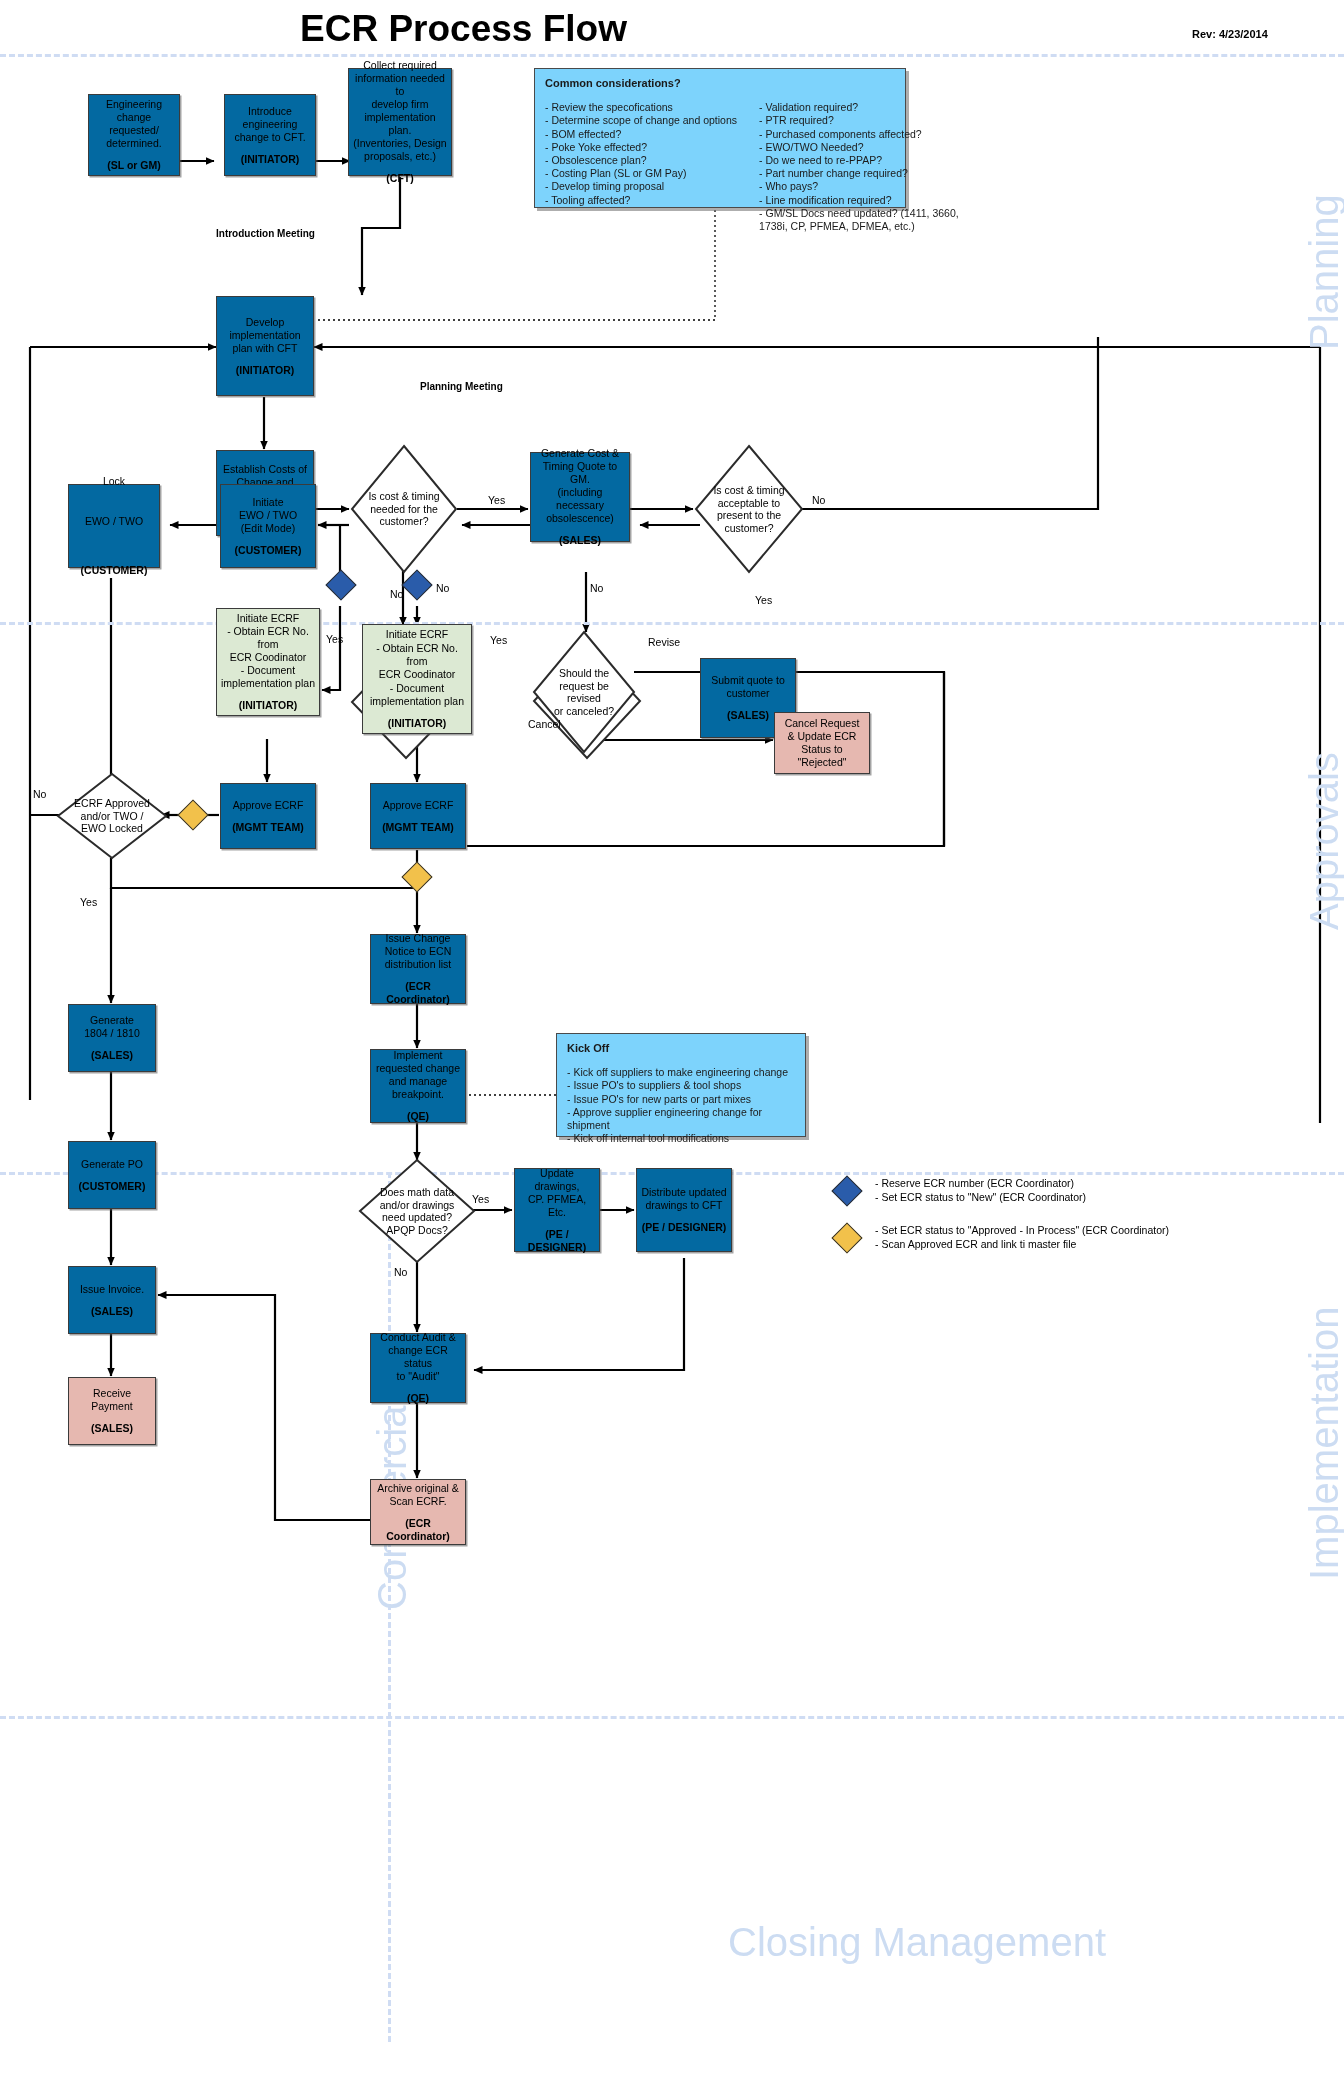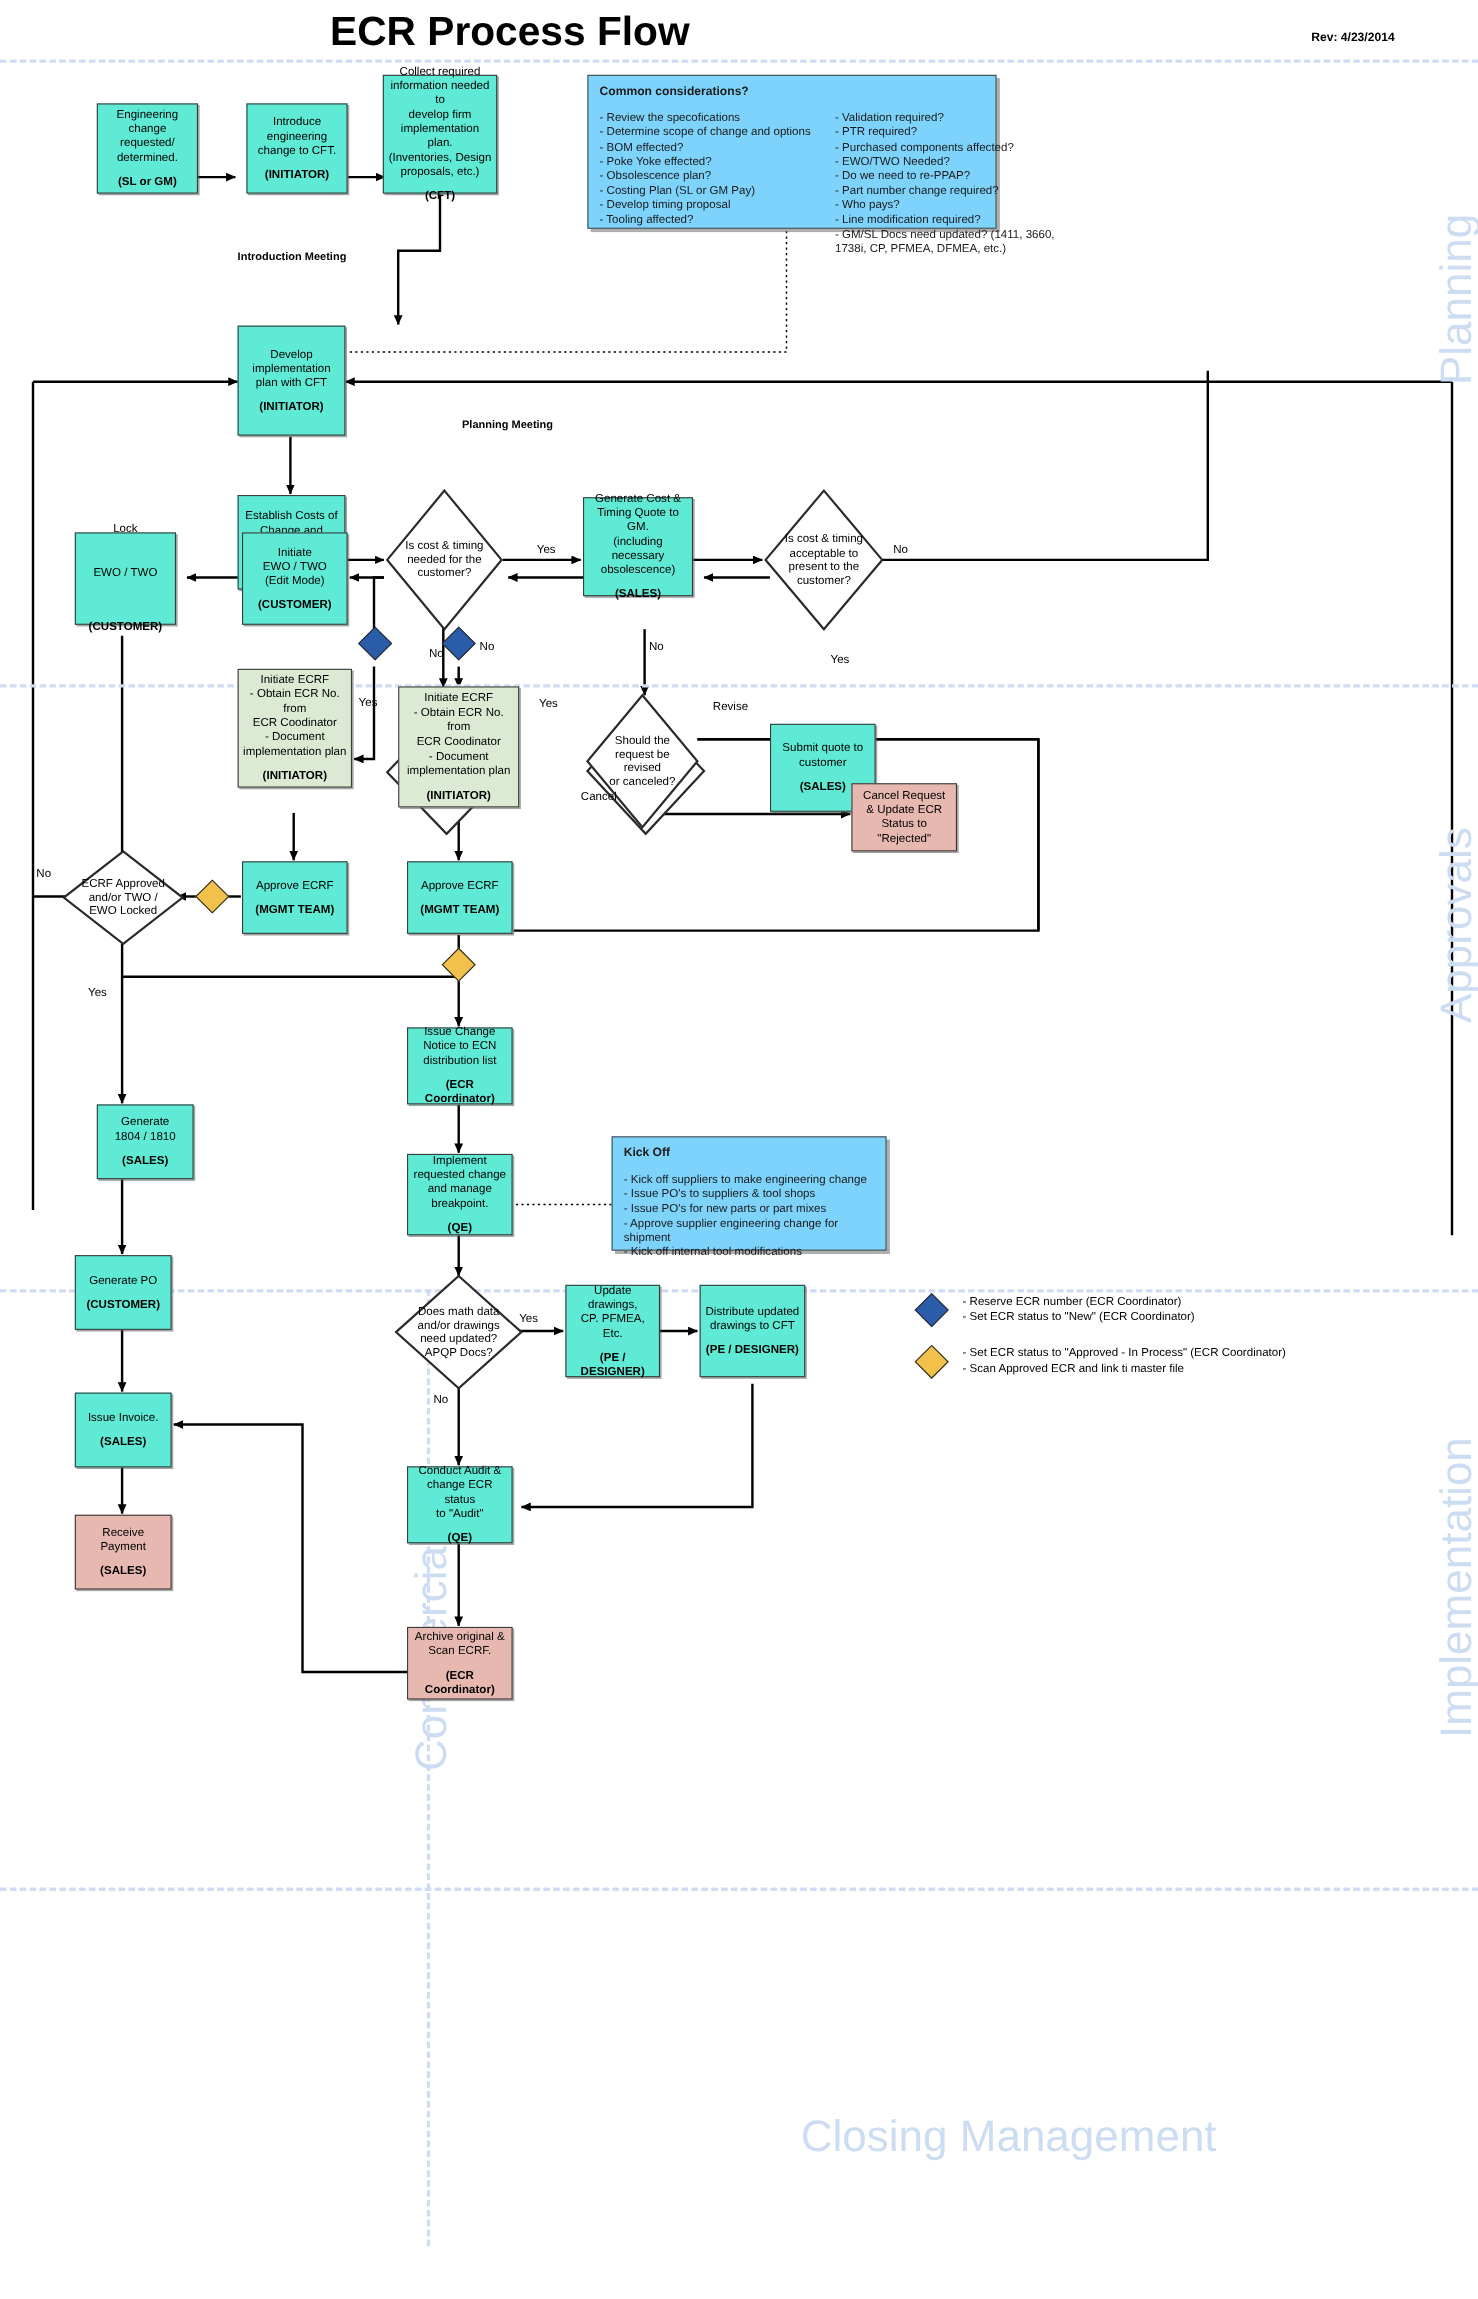--- a/index.html
+++ b/index.html
@@ -50,21 +50,21 @@
   .watermark.vert {
     transform-origin:0 0;
     transform:rotate(-90deg);
   }
 
   
   .node {
     position:absolute;
     box-sizing:border-box;
     border:1.5px solid #3b3b3b;
-    background:#5eead4;
+    background:#0369a1;
     display:flex;
     flex-direction:column;
     align-items:center;
     justify-content:center;
     text-align:center;
     font-size:10.5px;
     line-height:13px;
     color:#000;
     padding:3px 4px;
     box-shadow:1.5px 1.5px 0 rgba(90,90,90,0.55);
@@ -589,21 +589,21 @@
     <span class="ln">to "Audit"</span>
     <span class="role">(QE)</span>
   </div>
 
   <div class="node pink" style="left:370px; top:1479px; width:96px; height:66px;">
     <span class="ln">Archive original &amp;</span>
     <span class="ln">Scan ECRF.</span>
     <span class="role">(ECR Coordinator)</span>
   </div>
 
-  <div class="node" style="left:68px; top:1004px; width:88px; height:68px;margin-left:20px;">
+  <div class="node" style="left:68px; top:1004px; width:88px; height:68px;">
     <span class="ln">Generate</span>
     <span class="ln">1804 / 1810</span>
     <span class="role">(SALES)</span>
   </div>
 
   <div class="node" style="left:68px; top:1141px; width:88px; height:68px;">
     <span class="ln">Generate PO</span>
     <span class="role">(CUSTOMER)</span>
   </div>
 

